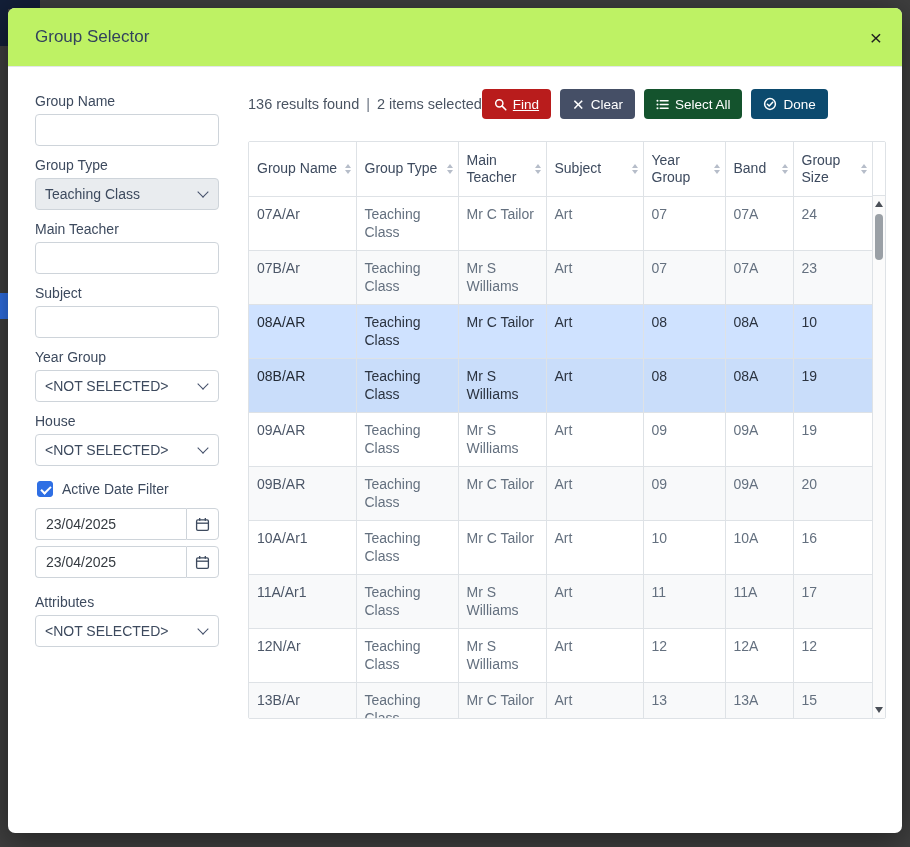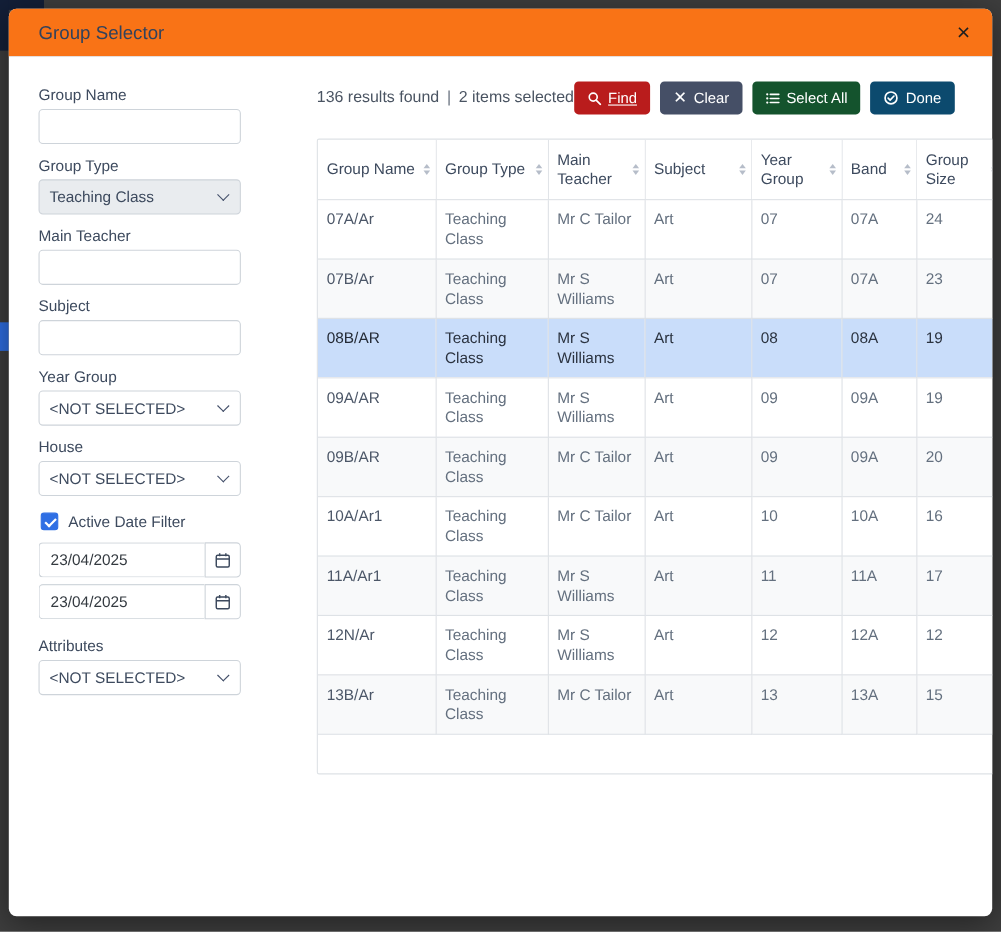--- a/index.html
+++ b/index.html
@@ -18,33 +18,33 @@
   .bg-blue { position:absolute; left:0; top:293px; width:8px; height:26px; background:var(--accent-blue,#2f6fe4); }
 
   
   .modal {
     position:absolute; left:8px; top:8px; width:894px; height:825px;
     background:#fff; border-radius:7px;
     box-shadow:0 6px 30px rgba(0,0,0,.45);
     display:flex; flex-direction:column;
   }
   .modal-header {
-    height:44px; flex:none;
-    background:#f97316; border-bottom:1px solid #e3e6ea;
+    height:59px; flex:none;
+    background:#bef264; border-bottom:1px solid #e3e6ea;
     border-radius:7px 7px 0 0;
     display:flex; align-items:center;
     padding:0 20px 0 27px;
   }
   .modal-title { flex:1; font-size:17px; font-weight:500; color:#32425c; }
   .close-btn {
     background:none; border:none; padding:0; cursor:pointer;
     font-size:21px; line-height:1; color:#1f1f1f; font-family:inherit;
   }
 
-  .modal-body { flex:1; display:flex; overflow:hidden;gap:40px; }
+  .modal-body { flex:1; display:flex; overflow:hidden; }
 
   
   .filters { width:240px; flex:none; padding:26px 29px 0 27px; }
   .filters label { display:block; font-size:14px; color:#3d4a5e; margin-bottom:5px; }
   .field { margin-bottom:11px; }
   .filters input[type="text"] {
     width:100%; height:32px; border:1px solid #ced4da; border-radius:4px;
     padding:15px 10px; font-size:14px; color:#343a40; font-family:inherit;
     outline:none; background:#fff;
   }
@@ -335,20 +335,29 @@
               </tr>
               <tr class="striped">
                 <td class="cell-group_name">07B/Ar</td>
                 <td class="cell-group_type">Teaching Class</td>
                 <td class="cell-main_teacher">Mr S Williams</td>
                 <td class="cell-subject">Art</td>
                 <td class="cell-year_group">07</td>
                 <td class="cell-band">07A</td>
                 <td class="cell-group_size">23</td>
               </tr>
+              <tr class="selected">
+                <td class="cell-group_name">08A/AR</td>
+                <td class="cell-group_type">Teaching Class</td>
+                <td class="cell-main_teacher">Mr C Tailor</td>
+                <td class="cell-subject">Art</td>
+                <td class="cell-year_group">08</td>
+                <td class="cell-band">08A</td>
+                <td class="cell-group_size">10</td>
+              </tr>
               <tr class="striped selected">
                 <td class="cell-group_name">08B/AR</td>
                 <td class="cell-group_type">Teaching Class</td>
                 <td class="cell-main_teacher">Mr S Williams</td>
                 <td class="cell-subject">Art</td>
                 <td class="cell-year_group">08</td>
                 <td class="cell-band">08A</td>
                 <td class="cell-group_size">19</td>
               </tr>
               <tr>

